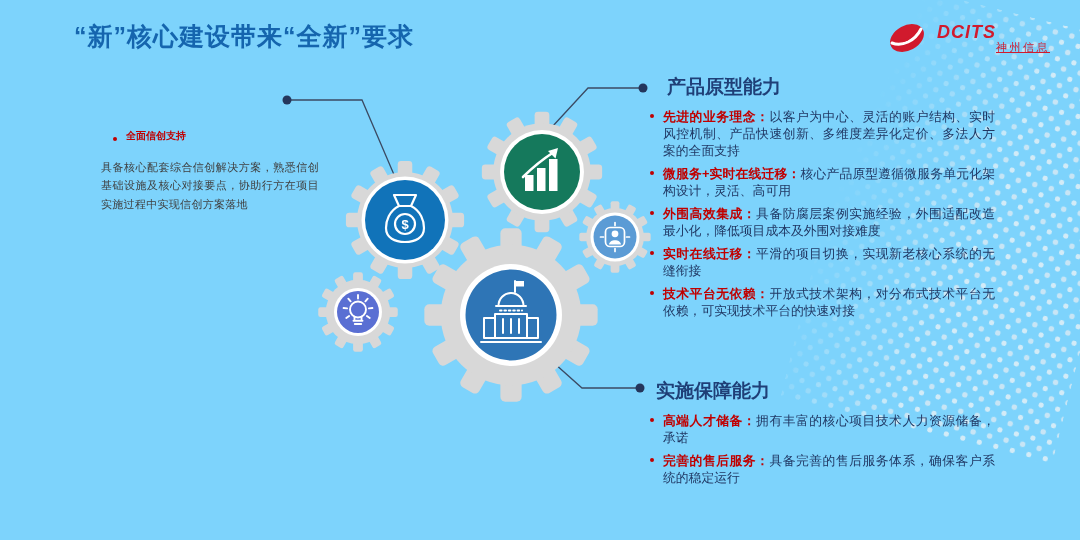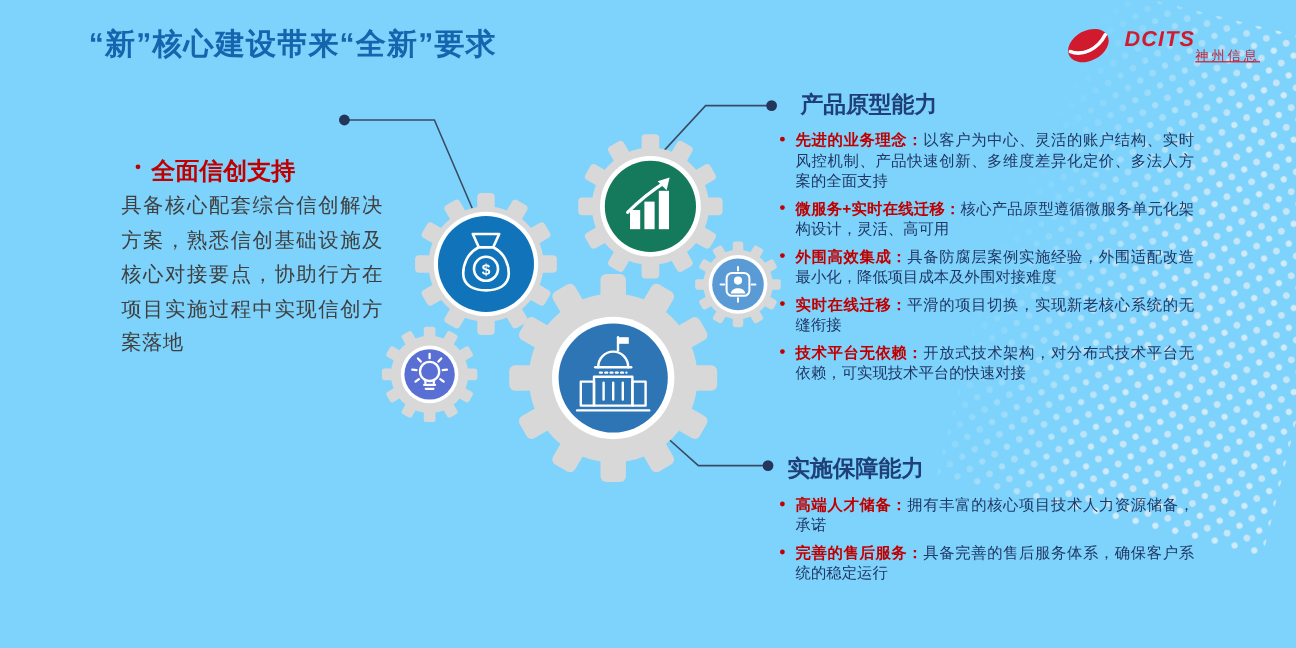--- a/index.html
+++ b/index.html
@@ -28,23 +28,23 @@
   .logo-texts{display:flex;line-height:1;}
   .logo-name{color:#d11a2d;font-weight:bold;font-style:italic;font-size:18px;letter-spacing:1px;}
   .logo-cn{color:#d11a2d;font-size:11px;letter-spacing:2.5px;margin-top:19px;text-decoration:underline;}
 
   .section-heading{position:absolute;z-index:2;font-size:19px;font-weight:bold;white-space:nowrap;}
   .heading-blue{color:#1467ae;}
   .heading-navy{color:#1f3f77;}
 
   
   .left-item{position:absolute;z-index:2;display:flex;gap:9px;width:212px;
-    font-size:20px;font-weight:bold;color:#c00000;line-height:1.5;}
+    font-size:10px;font-weight:bold;color:#c00000;line-height:1.5;}
   .bullet-dot{width:4px;height:4px;border-radius:50%;background:#c00000;margin-top:9px;flex:none;}
-  .left-para{position:absolute;z-index:2;width:218px;font-size:17px;color:#3f3f3f;
+  .left-para{position:absolute;z-index:2;width:218px;font-size:11px;color:#3f3f3f;
     text-align:justify;line-height:1.68;letter-spacing:.3px;}
 
   
   .r-list{position:absolute;z-index:2;display:flex;flex-direction:column;gap:6px;width:345px;}
   .r-item{display:flex;gap:9px;font-size:12.8px;line-height:1.33;color:#203864;text-align:justify;}
   .r-item .bullet-dot{margin-top:6px;}
   .r-term{font-weight:bold;color:#c00000;}
 
   .graphic-svg{position:absolute;left:0;top:0;z-index:1;pointer-events:none;}
 </style>

